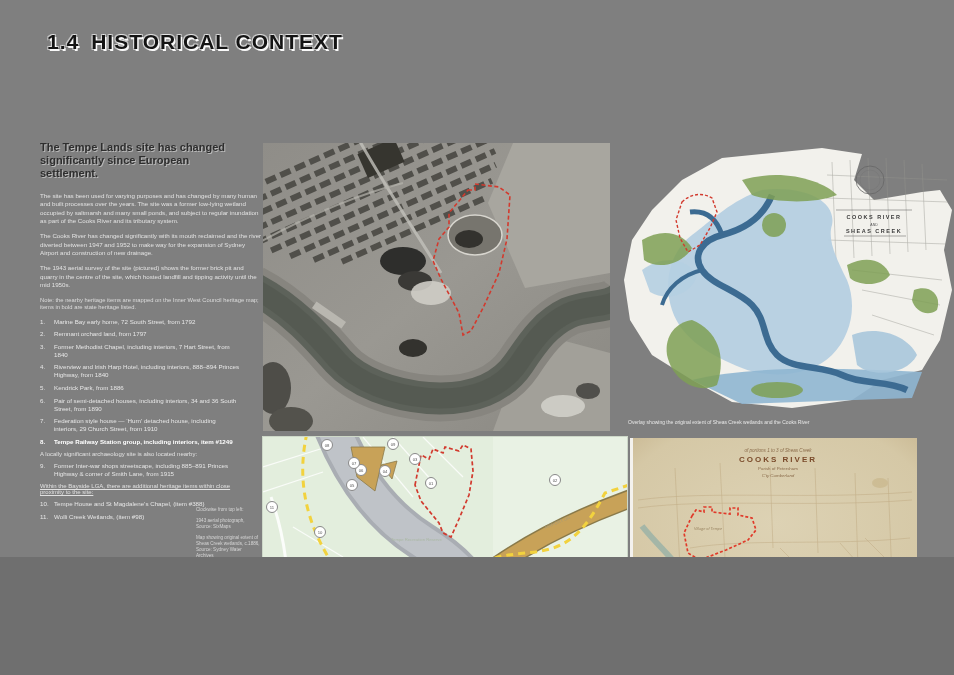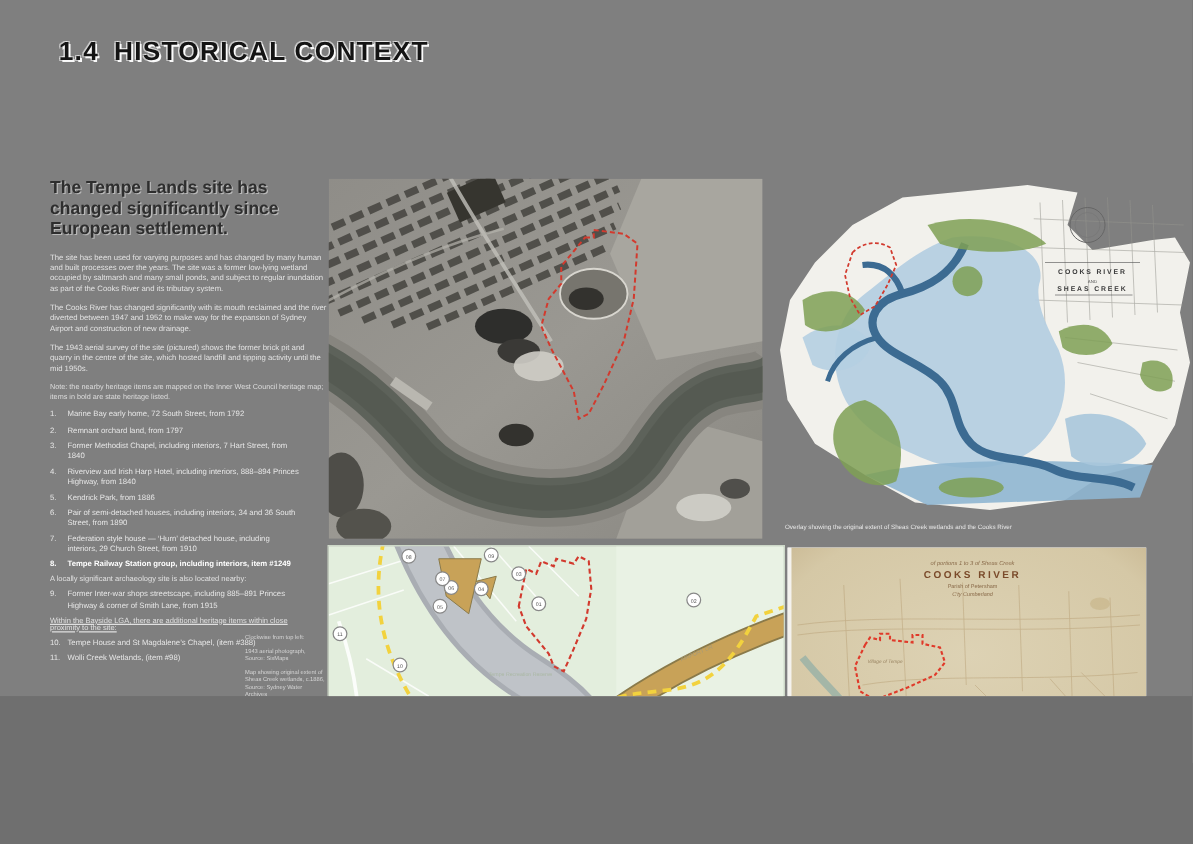--- a/index.html
+++ b/index.html
@@ -4,21 +4,21 @@
 <style>
   html,body{margin:0;padding:0;background:#6f6f6f;}
   .page{position:relative;width:954px;height:557px;background:#7f7f7f;overflow:hidden;
         font-family:Liberation Sans, sans-serif;color:#e4e4e4;padding-left:16px;}
   .title{position:absolute;left:47px;top:30px;margin:0;font-size:21px;font-weight:bold;
          letter-spacing:1px;color:#141414;
          text-shadow:1.5px 1.5px 0 rgba(255,255,255,.95),-1px -1px 0 rgba(255,255,255,.55),
                      1px -1px 0 rgba(255,255,255,.55),-1px 1px 0 rgba(255,255,255,.55);}
   .title .num{margin-right:12px;}
   .leftcol{position:absolute;left:40px;top:141px;width:222px;}
-  .leftcol h2{margin:0 0 12px 0;font-size:14px;line-height:1.18;font-weight:bold;color:#2e2e2e;
+  .leftcol h2{margin:0 0 12px 0;font-size:11px;line-height:1.18;font-weight:bold;color:#2e2e2e;
               text-shadow:1px 1px 0 rgba(255,255,255,.45);width:210px;}
   .body{margin:0 0 7px 0;font-size:6.2px;line-height:1.35;color:#e2e2e2;}
   .note{margin:2px 0 6px 0;font-size:5.8px;line-height:1.3;color:#dcdcdc;}
   .li{display:flex;gap:4px;margin:0 0 4.5px 0;font-size:6.2px;line-height:1.3;color:#e6e6e6;width:200px;}
   .li .n{flex:none;width:10px;}
   .li.bold{font-weight:bold;color:#fff;}
   .underline{text-decoration:underline;}
   .subnote{margin:5px 0 5px 0;font-size:6px;color:#e0e0e0;width:200px;}
   .bottomitems{width:150px;}
   .captions{position:absolute;left:196px;top:507px;width:64px;font-size:4.6px;line-height:1.32;color:#d6d6d6;}

